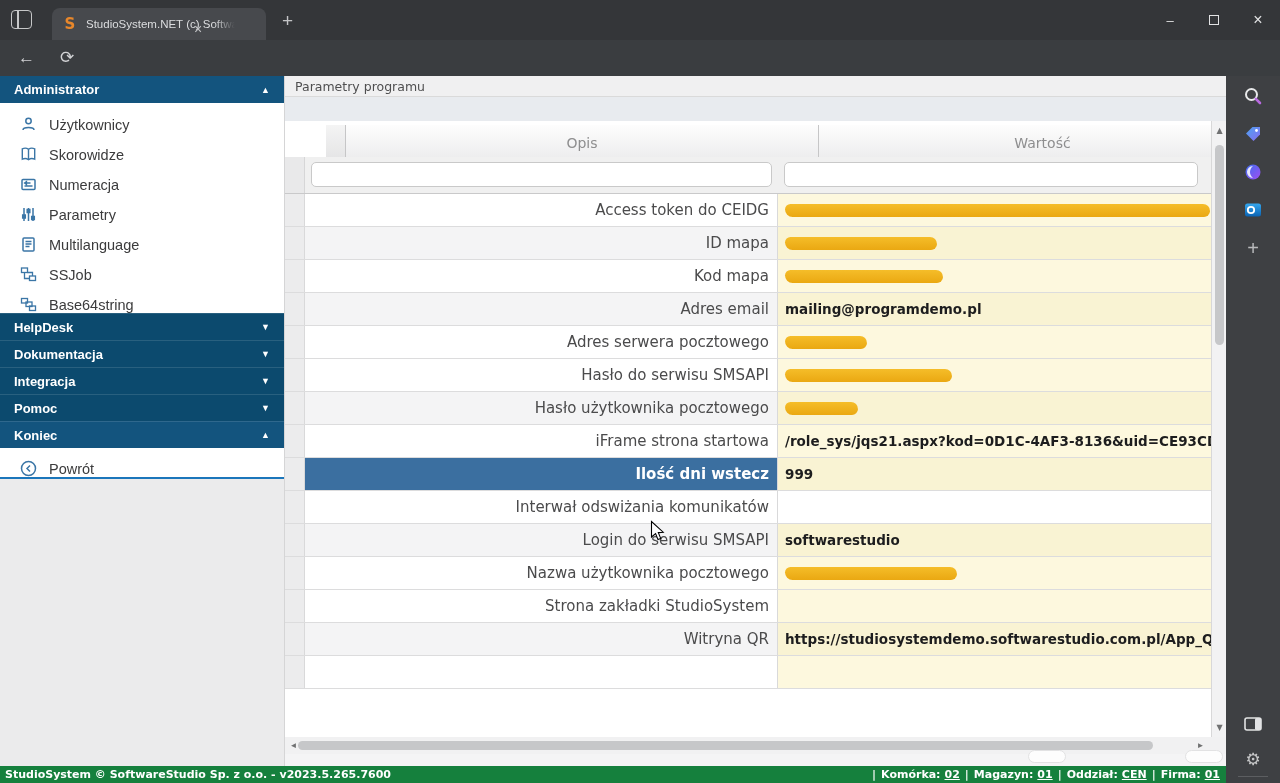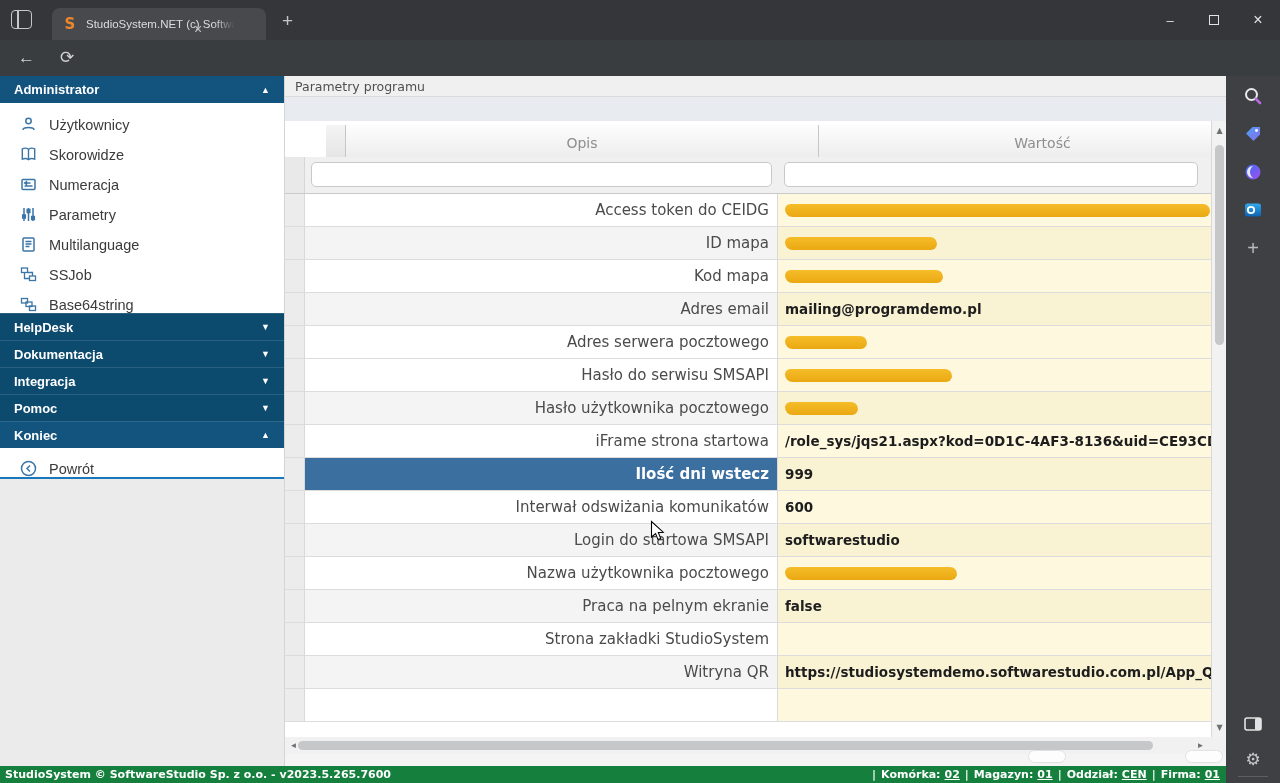--- a/index.html
+++ b/index.html
@@ -334,38 +334,32 @@
     <div class="g-value">/role_sys/jqs21.aspx?kod=0D1C-4AF3-8136&amp;uid=CE93CDAD-93A0-4</div>
   </div>
         <div class="grow alt selected">
     <div class="g-gutter"></div>
     <div class="g-label">Ilość dni wstecz</div>
     <div class="g-value">999</div>
   </div>
         <div class="grow">
     <div class="g-gutter"></div>
     <div class="g-label">Interwał odswiżania komunikatów</div>
-    <div class="g-value">600</div>
   </div>
         <div class="grow alt">
     <div class="g-gutter"></div>
-    <div class="g-label">Login do startowa SMSAPI</div>
+    <div class="g-label">Login do serwisu SMSAPI</div>
     <div class="g-value">softwarestudio</div>
   </div>
         <div class="grow">
     <div class="g-gutter"></div>
     <div class="g-label">Nazwa użytkownika pocztowego</div>
     <div class="g-value">
             <span class="redaction-strip" style="width: 172px;"></span>
           </div>
-  </div>
-        <div class="grow alt">
-    <div class="g-gutter"></div>
-    <div class="g-label">Praca na pelnym ekranie</div>
-    <div class="g-value">false</div>
   </div>
         <div class="grow">
     <div class="g-gutter"></div>
     <div class="g-label">Strona zakładki StudioSystem</div>
     <div class="g-value"></div>
   </div>
         <div class="grow alt">
     <div class="g-gutter"></div>
     <div class="g-label">Witryna QR</div>
     <div class="g-value">https://studiosystemdemo.softwarestudio.com.pl/App_QR/</div>

